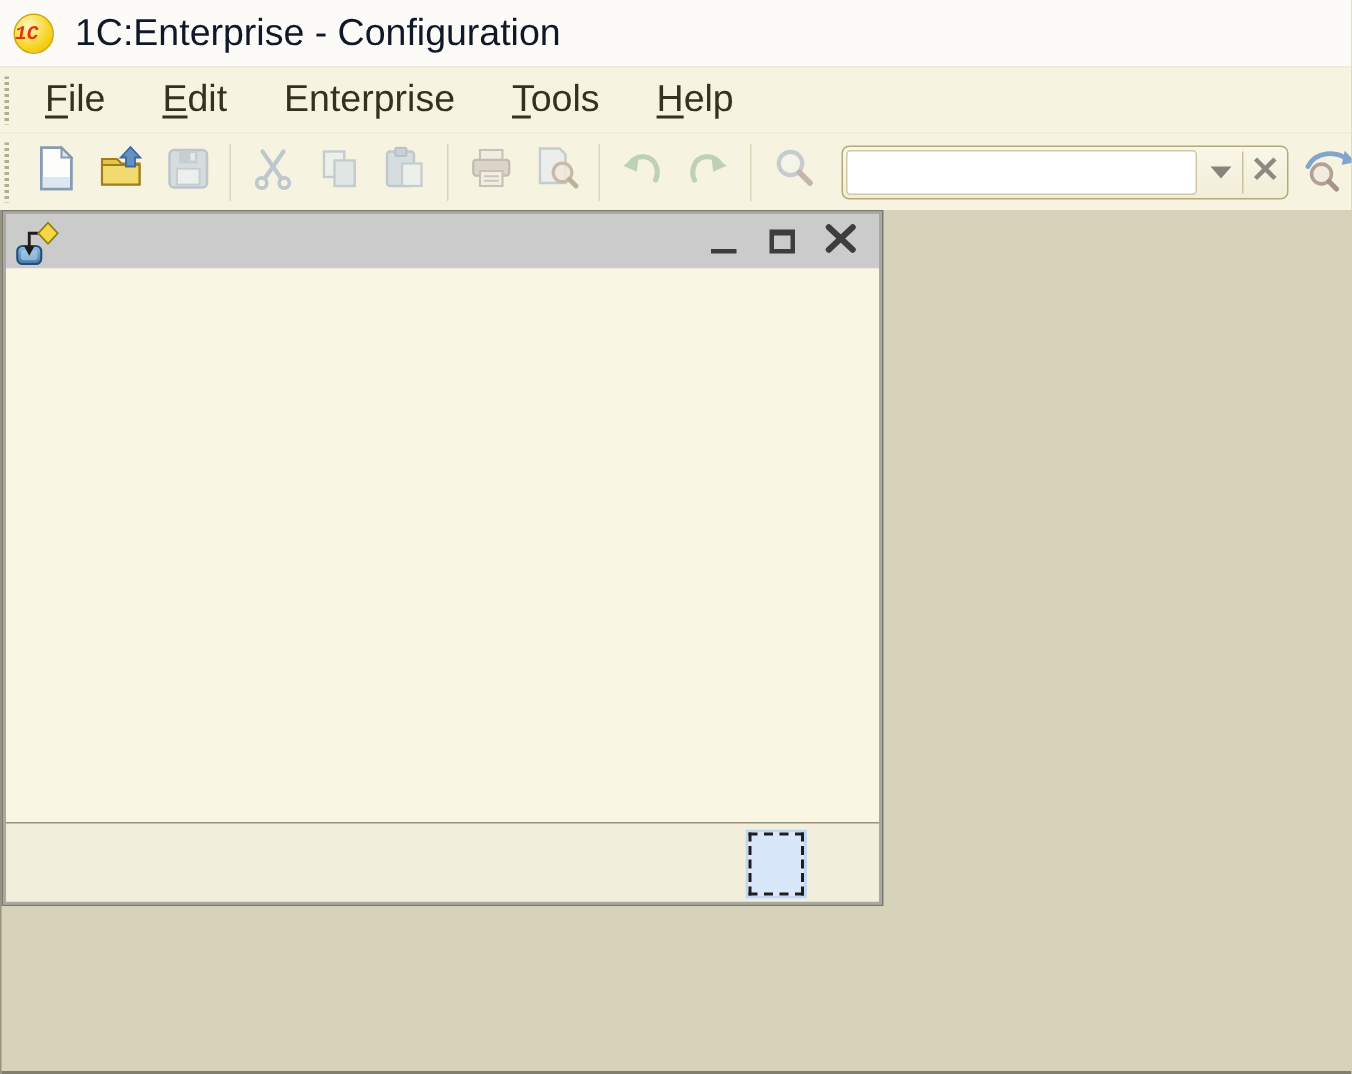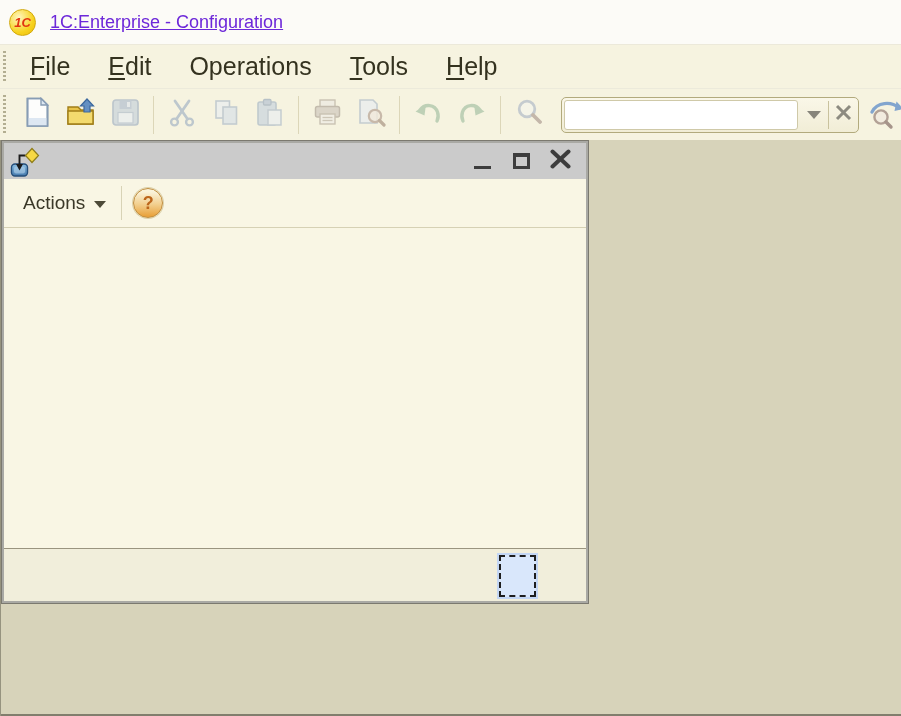--- a/index.html
+++ b/index.html
@@ -7,25 +7,25 @@
   body { font-family: "Liberation Sans", sans-serif; background: #d7d3ba; }
 
   
   .titlebar {
     height: 45px; background: #fcfbf7; display: flex; align-items: center;
     padding-left: 9px; border-bottom: 1px solid #ece9da;
   }
   .logo {
     width: 27px; height: 27px; border-radius: 50%;
     background: radial-gradient(circle at 35% 30%, #fff6c0, #f7d21e 62%, #ecba08);
-    border: 1px solid #d2a90c; display: flex; align-items: center; justify-content: center;
-    font-family: Liberation Sans, sans-serif; font-style: italic; font-weight: bold;
+    border: 1px solid #d2a90c; display: flex; align-items: center; justify-content: flex-start;
+    font-family: Liberation Mono, monospace; font-style: italic; font-weight: bold;
     font-size: 13px; color: #e23410; flex: 0 0 auto;
   }
-  .title-text { margin-left: 14px; font-size: 18px; color: #6d28d9; text-decoration: underline; }
+  .title-text { margin-left: 14px; font-size: 25px; color: #0f172a; }
 
   
   .menubar { height: 43px; background: #f6f3e0; display: flex; align-items: center; }
   .grip {
     width: 3px; height: 32px; margin: 0 9px 0 3px; flex: 0 0 auto;
     background: repeating-linear-gradient(to bottom, #b3ae91 0 2px, rgba(0,0,0,0) 2px 4px);
   }
   .menu-item {
     font-size: 25px; color: #34321f; padding: 4px 15px; margin-right: 8px;
     cursor: default; white-space: nowrap;
@@ -104,21 +104,21 @@
     <span>1C</span>
   </div>
   <div class="title-text">1C:Enterprise - Configuration</div>
 </div>
 
 <div class="menubar">
   <div class="grip"></div>
   <div style="display:flex;align-items:center;">
       <div class="menu-item"><u>F</u>ile</div>
       <div class="menu-item"><u>E</u>dit</div>
-      <div class="menu-item">Operations</div>
+      <div class="menu-item">Enterprise</div>
       <div class="menu-item"><u>T</u>ools</div>
       <div class="menu-item"><u>H</u>elp</div>
     </div>
 </div>
 
 <div class="toolbar">
   <div class="grip"></div>
 
   <div class="tbtn">
     <span>
@@ -301,30 +301,20 @@
           <span>
             <svg width="21" height="20" viewBox="0 0 21 20">
               <line x1="2.5" y1="2.5" x2="18.5" y2="17.5" stroke="#3d3d3d" stroke-width="4" stroke-linecap="round"></line>
               <line x1="18.5" y1="2.5" x2="2.5" y2="17.5" stroke="#3d3d3d" stroke-width="4" stroke-linecap="round"></line>
             </svg>
           </span>
         </div>
       </div>
     </div>
 
-    <div class="actions-row">
-      <div class="actions-btn">
-        <span>Actions</span>
-        <span class="actions-caret"></span>
-      </div>
-      <div class="actions-sep"></div>
-      <div class="help-btn">
-        <span>?</span>
-      </div>
-    </div>
 
     <div class="canvas"></div>
 
     <div class="child-footer">
       <div class="sel-outer">
         <div class="sel-inner" style="background: rgb(217, 231, 251);"></div>
       </div>
     </div>
 
   </div>

